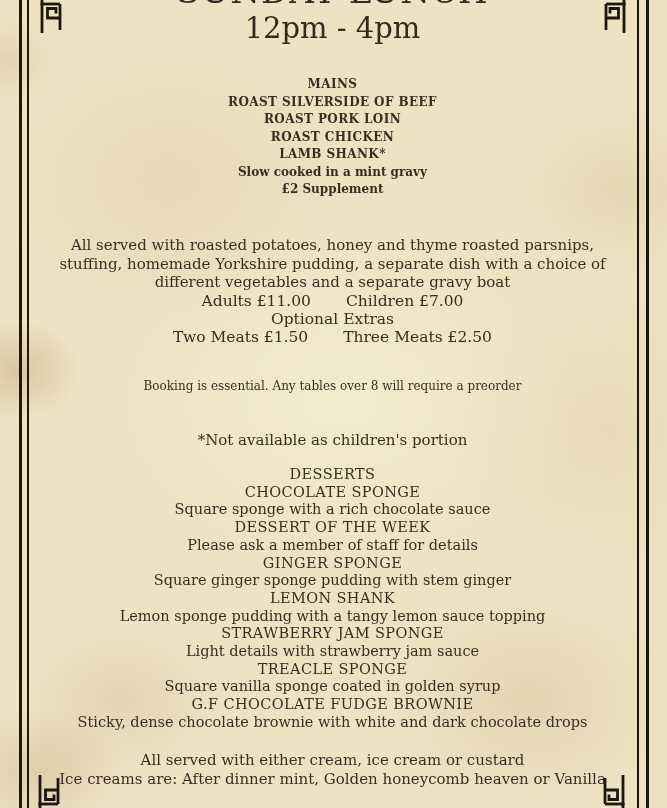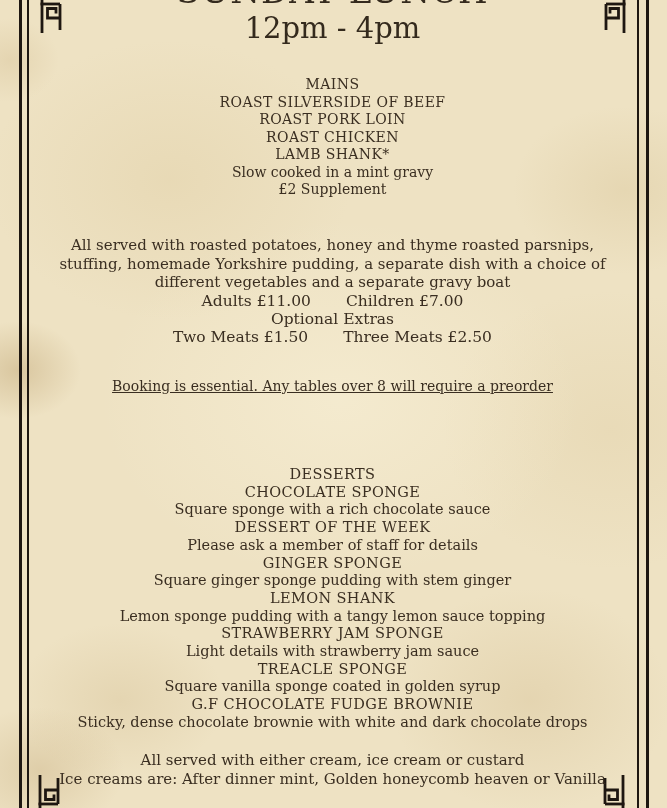--- a/index.html
+++ b/index.html
@@ -30,29 +30,29 @@
   .orn.tr { left:603px; top:0; transform:scaleX(-1); }
   .orn.bl { left:37px;  bottom:0; transform:scaleY(-1); }
   .orn.br { left:602px; bottom:0; transform:scale(-1,-1); }
 
   .sec { position:absolute; left:26px; right:28px; text-align:center; }
   .sec div, .sec span { white-space:nowrap; }
 
   .title   { top:-27px; font-size:34px; line-height:36px; letter-spacing:1px; color:#342a1d; }
   .time    { top:11px;  font-size:29px; line-height:34px; color:#342a1d; }
 
-  .mains   { top:76px;  font-size:14px; line-height:17.5px; }
+  .mains   { top:76px;  font-size:12px; line-height:17.5px;font-weight:bold; }
   .mains .hdr, .mains .dish { letter-spacing:0.4px; }
 
   .served  { top:236px; font-size:15px; line-height:18.6px; }
 
   .pricing { top:292px; font-size:15.5px; line-height:18px; }
   .pricing .gapL { margin-left:30px; }
 
-  .booking { top:377px; font-size:14px; line-height:18px;text-decoration:underline; }
+  .booking { top:377px; font-size:12px; line-height:18px; }
   .note    { top:431px; font-size:15px;   line-height:18px; }
 
   .desserts { top:466px; font-size:14.5px; line-height:17.7px; }
   .desserts .hdr, .desserts .dname { letter-spacing:0.4px; }
 
   .dfooter { top:751px; font-size:15px; line-height:18.6px; }
 </style>
 </head>
 <body>
 
@@ -121,20 +121,21 @@
       <span class="gapL">Children £7.00</span>
     </div>
     <div>Optional Extras</div>
     <div>
       <span>Two Meats £1.50</span>
       <span class="gapL">Three Meats £2.50</span>
     </div>
   </div>
 
   <div class="sec booking">Booking is essential. Any tables over 8 will require a preorder</div>
+  <div class="sec note">*Not available as children's portion</div>
 
   <div class="sec desserts">
     <div class="hdr">DESSERTS</div>
 
     <div class="dname">CHOCOLATE SPONGE</div>
     <div class="ddesc">Square sponge with a rich chocolate sauce</div>
     <div class="dname">DESSERT OF THE WEEK</div>
     <div class="ddesc">Please ask a member of staff for details</div>
     <div class="dname">GINGER SPONGE</div>
     <div class="ddesc">Square ginger sponge pudding with stem ginger</div>

